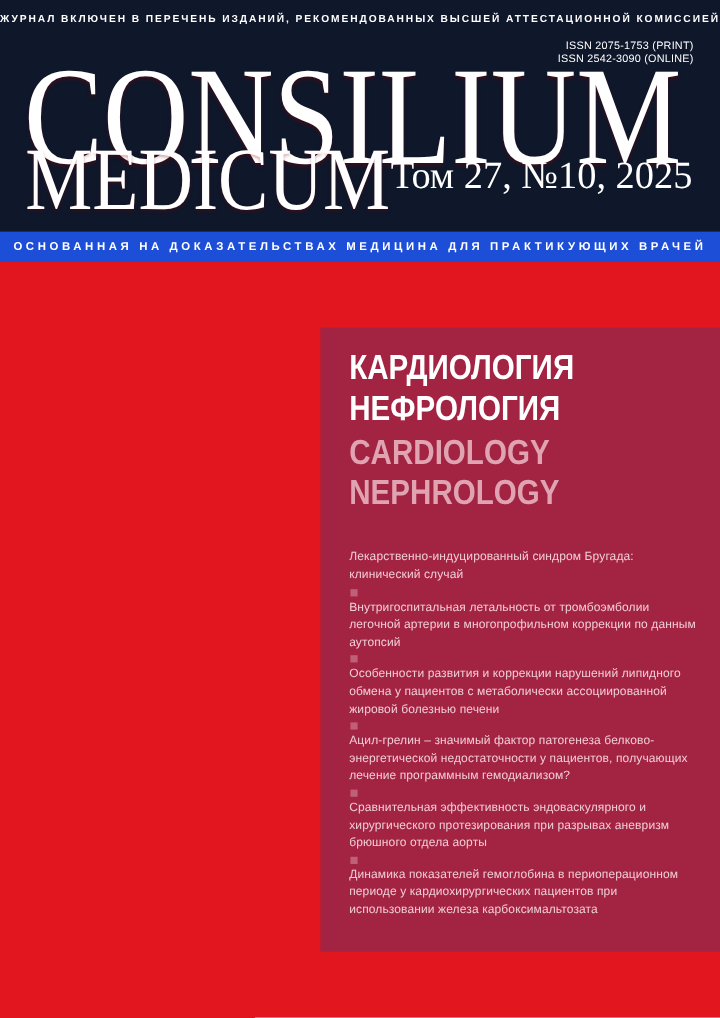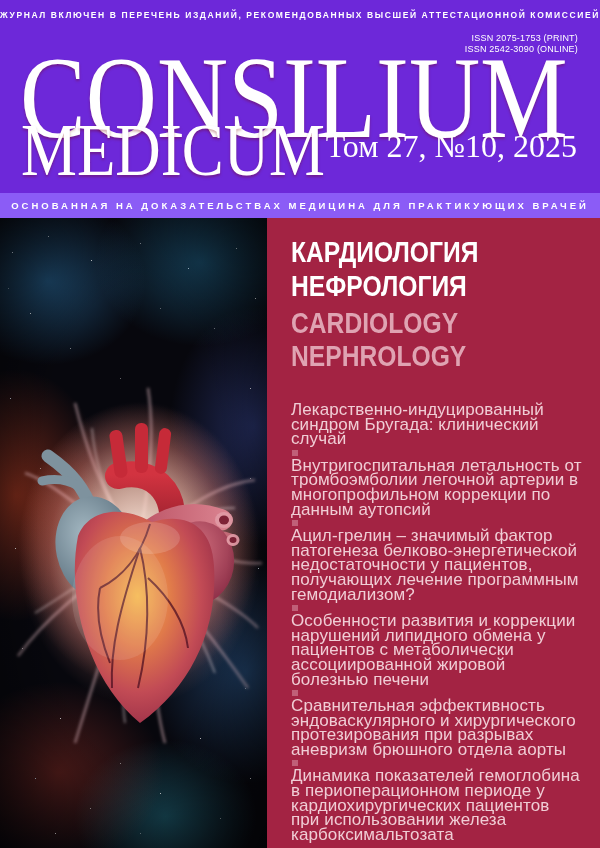--- a/index.html
+++ b/index.html
@@ -1,45 +1,45 @@
 <!DOCTYPE html>
 <html><head>
 <meta charset="utf-8">
 <style>
   * { margin:0; padding:0; box-sizing:border-box; }
   html,body { width:600px; height:848px; }
   body { font-family:"Liberation Sans", sans-serif; overflow:hidden; }
   .page { width:600px; height:848px; display:flex; flex-direction:column; background:#e2161f; }
 
   
-  .masthead { position:relative; height:193px; background:#6d28d9; flex:0 0 auto; }
+  .masthead { position:relative; height:193px; background:#0f172a; flex:0 0 auto; }
   .vak-line { position:absolute; top:10px; left:0; right:0; text-align:center;
     color:#ffffff; font-size:8.5px; font-weight:bold; letter-spacing:1.6px; white-space:nowrap; }
   .issn { position:absolute; top:33px; right:22px; text-align:right; color:#ffffff;
     font-size:9px; font-weight:normal; line-height:10.5px; letter-spacing:.2px; }
   .title-main { position:absolute; top:40px; left:20px; color:#ffffff;
     font-family:"Liberation Serif", serif; font-size:116px; line-height:1;
     transform:scaleX(.85); transform-origin:left top; white-space:nowrap;
     text-shadow:0 2px 3px rgba(120,0,0,.35); }
   .title-sub { position:absolute; top:113px; left:21px; color:#ffffff;
     font-family:"Liberation Serif", serif; font-size:74px; line-height:1;
     transform:scaleX(.85); transform-origin:left top; white-space:nowrap;
     text-shadow:0 2px 3px rgba(120,0,0,.35); }
   .volume { position:absolute; top:129px; right:23px; text-align:right; color:#ffffff;
     font-family:"Liberation Serif", serif;margin-left:24px; }
   .volume-ru { font-size:32px; line-height:34px; white-space:nowrap; }
   .volume-en { font-size:13.5px; font-weight:bold; line-height:16px; letter-spacing:.4px; }
 
   
-  .tagline { height:25px; line-height:25px; background:#8b5cf6; color:#ffffff;
+  .tagline { height:25px; line-height:25px; background:#1d4ed8; color:#ffffff;
     text-align:center; font-size:9.5px; font-weight:bold; letter-spacing:3px;
     white-space:nowrap; flex:0 0 auto; }
 
   
-  .content { flex:1 1 auto; display:flex; min-height:0; }
+  .content { flex:1 1 auto; display:flex; min-height:0;align-items:center; }
 
   
   .artwork { position:relative; width:267px; flex:0 0 267px; overflow:hidden;
     background-color:#07070d;
     background-image:
       radial-gradient(ellipse 140px 120px at 18% 10%, rgba(45,120,175,.55), transparent 70%),
       radial-gradient(ellipse 150px 120px at 75% 7%, rgba(40,140,190,.40), transparent 70%),
       radial-gradient(ellipse 120px 170px at 95% 33%, rgba(70,90,190,.40), transparent 70%),
       radial-gradient(ellipse 130px 180px at 6% 44%, rgba(215,70,35,.50), transparent 70%),
       radial-gradient(ellipse 160px 190px at 52% 52%, rgba(255,215,195,.70), rgba(235,125,110,.28) 55%, transparent 75%),
@@ -62,21 +62,21 @@
     background:radial-gradient(ellipse at 50% 48%, transparent 50%, rgba(0,0,0,.55) 100%); }
 
   
   .panel { flex:1 1 auto; background:#a32343; color:#fff; display:flex; flex-direction:column;
     padding:17px 18px 26px 24px; }
   .sec-ru { color:#ffffff; font-size:29px; line-height:34px; font-weight:bold;
     transform:scaleX(.85); transform-origin:left top; white-space:nowrap; }
   .sec-en { color:#dfa3b2; font-size:29px; line-height:33px; font-weight:bold;
     transform:scaleX(.85); transform-origin:left top; white-space:nowrap; margin-top:4px; }
   .article-list { list-style:none; margin-top:30px; }
-  .article-list li { color:#f0cdd5; font-size:17px; line-height:14.6px; letter-spacing:.1px; }
+  .article-list li { color:#f0cdd5; font-size:10px; line-height:14.6px; letter-spacing:.1px; }
   .article-list li + li::before { content:""; display:block; width:6px; height:6px;
     background:#c05f78; margin:3px 0 3px 1px; }
 </style>
 </head>
 <body>
 
 <div class="page">
 
   <header class="masthead">
     <div class="vak-line">ЖУРНАЛ ВКЛЮЧЕН В ПЕРЕЧЕНЬ ИЗДАНИЙ, РЕКОМЕНДОВАННЫХ ВЫСШЕЙ АТТЕСТАЦИОННОЙ КОМИССИЕЙ</div>
@@ -193,21 +193,21 @@
 
     <div class="panel">
       <div class="sec-ru">КАРДИОЛОГИЯ</div>
       <div class="sec-ru">НЕФРОЛОГИЯ</div>
       <div class="sec-en">CARDIOLOGY</div>
       <div class="sec-en" style="margin-top:0">NEPHROLOGY</div>
 
       <ul class="article-list">
         <li>Лекарственно-индуцированный синдром Бругада: клинический случай</li>
         <li>Внутригоспитальная летальность от тромбоэмболии легочной артерии в многопрофильном коррекции по данным аутопсий</li>
+        <li>Особенности развития и коррекции нарушений липидного обмена у пациентов с метаболически ассоциированной жировой болезнью печени</li>
         <li>Ацил-грелин – значимый фактор патогенеза белково-энергетической недостаточности у пациентов, получающих лечение программным гемодиализом?</li>
-        <li>Особенности развития и коррекции нарушений липидного обмена у пациентов с метаболически ассоциированной жировой болезнью печени</li>
         <li>Сравнительная эффективность эндоваскулярного и хирургического протезирования при разрывах аневризм брюшного отдела аорты</li>
         <li>Динамика показателей гемоглобина в периоперационном периоде у кардиохирургических пациентов при использовании железа карбоксимальтозата</li>
       </ul>
 
     </div>
   </div>
 </div>
 
 </body></html>

